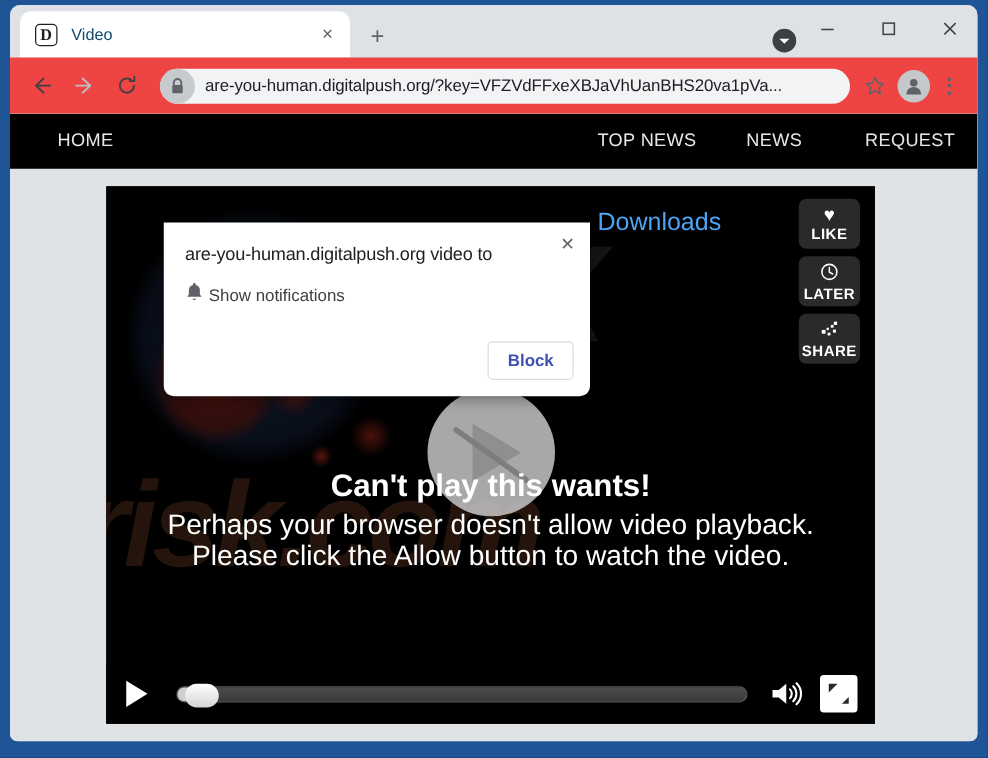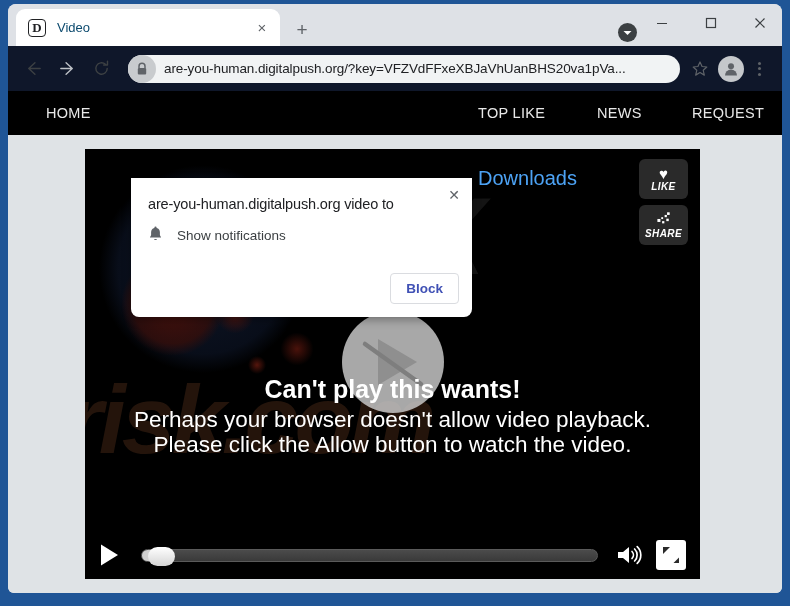--- a/index.html
+++ b/index.html
@@ -74,21 +74,21 @@
     display: flex; align-items: center; justify-content: center;
     color: #3c4043;
   }
   #win-minimize { right: 98px; }
   #win-maximize { right: 49px; }
   #win-close    { right: 0px; }
 
   
   #toolbar {
     position: absolute; left: 0; top: 42px; right: 0; height: 45px;
-    background: #0f172a;
+    background: #ef4444;
     display: flex; align-items: center;
     padding: 0 10px;
   }
   .nav-icon {
     width: 30px; height: 30px; flex: 0 0 30px;
     display: flex; align-items: center; justify-content: center;
     margin-right: 4px;
   }
   #omnibox {
     flex: 1; height: 28px; margin: 0 6px 0 8px;
@@ -187,21 +187,21 @@
     display: flex; flex-direction: column; gap: 6px;
   }
   .action-btn {
     width: 49px; height: 40px;
     background: #2a2a2a; border-radius: 6px;
     display: flex; flex-direction: column;
     align-items: center; justify-content: center; gap: 1px;
     color: #ffffff;
   }
   .action-btn .glyph { font-size: 15px; line-height: 1; }
-  .action-btn .caption { font-size: 10px; font-weight: bold; letter-spacing: 0.4px; line-height: 1; font-style: italic; }
+  .action-btn .caption { font-size: 12px; font-weight: bold; letter-spacing: 0.4px; line-height: 1; }
 
   
   #play-overlay {
     position: absolute; left: 50%; top: 162px;
     transform: translateX(-50%);
     width: 102px; height: 102px; border-radius: 50%;
     background: rgba(205,205,205,0.82);
     display: flex; align-items: center; justify-content: center;
   }
 
@@ -259,21 +259,21 @@
     display: flex; align-items: center; justify-content: center;
     color: #5f6368; font-size: 14px;
   }
   #dialog-title {
     position: absolute; left: 17px; top: 18px;
     font-size: 14.5px; color: #202124;
     letter-spacing: -0.15px;
   }
   #dialog-row {
     position: absolute; left: 17px; top: 47px;
-    display: flex; align-items: center; gap: 14px;
+    display: flex; align-items: center; gap: 4px;
   }
   #dialog-row .perm-label { font-size: 13.5px; color: #3c4043; }
   #dialog-actions {
     position: absolute; right: 13px; bottom: 13px;
     display: flex; gap: 10px;
   }
   .dlg-btn {
     min-width: 67px; height: 31px;
     padding: 0 15px;
     border: 1px solid #dadce0; border-radius: 4px;
@@ -369,37 +369,46 @@
         <span></span>
           <span></span>
           <span></span>
       </div>
     </div>
 
     <div id="viewport">
 
       <div id="site-nav">
         <div class="site-nav-item" style="position:absolute;left:38px;">HOME</div>
-        <div class="site-nav-item" style="position:absolute;left:470px;">TOP LIKE</div>
+        <div class="site-nav-item" style="position:absolute;left:470px;">TOP NEWS</div>
         <div class="site-nav-item" style="position:absolute;left:589px;">NEWS</div>
         <div class="site-nav-item" style="position:absolute;left:684px;">REQUEST</div>
       </div>
 
       <div id="video-player">
 
         <div id="poster-art"></div>
         <div id="watermark-top">FLIX</div>
         <div id="watermark">risk.com</div>
         <div id="hd-badge">HD</div>
         <div id="downloads-link">Downloads</div>
 
         <div id="action-buttons">
           <div class="action-btn">
             <span class="glyph">♥</span>
             <span class="caption">LIKE</span>
+          </div>
+          <div class="action-btn">
+            <span class="glyph">
+              <svg width="15" height="15" viewBox="0 0 16 16">
+                <circle cx="8" cy="8" r="6.4" fill="none" stroke="#ffffff" stroke-width="1.3"></circle>
+                <path d="M8 4.2 V8.2 L10.8 9.8" stroke="#ffffff" stroke-width="1.3" fill="none" stroke-linecap="round"></path>
+              </svg>
+            </span>
+            <span class="caption">LATER</span>
           </div>
           <div class="action-btn">
             <span class="glyph">
               <svg width="15" height="15" viewBox="0 0 16 16">
                 <rect x="1.5" y="8.5" width="3.2" height="3.2" fill="#ffffff"></rect>
                 <rect x="6.5" y="10.8" width="2.4" height="2.4" fill="#ffffff"></rect>
                 <rect x="11" y="8.2" width="2.6" height="2.6" fill="#ffffff"></rect>
                 <rect x="9.2" y="4.2" width="2.4" height="2.4" fill="#ffffff"></rect>
                 <rect x="11.8" y="1.4" width="2.8" height="2.8" fill="#ffffff"></rect>
                 <rect x="5.6" y="6.6" width="2" height="2" fill="#ffffff"></rect>

